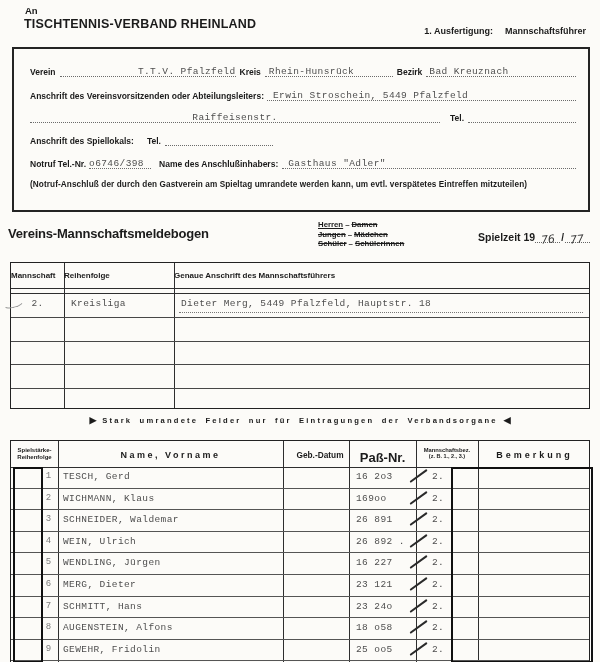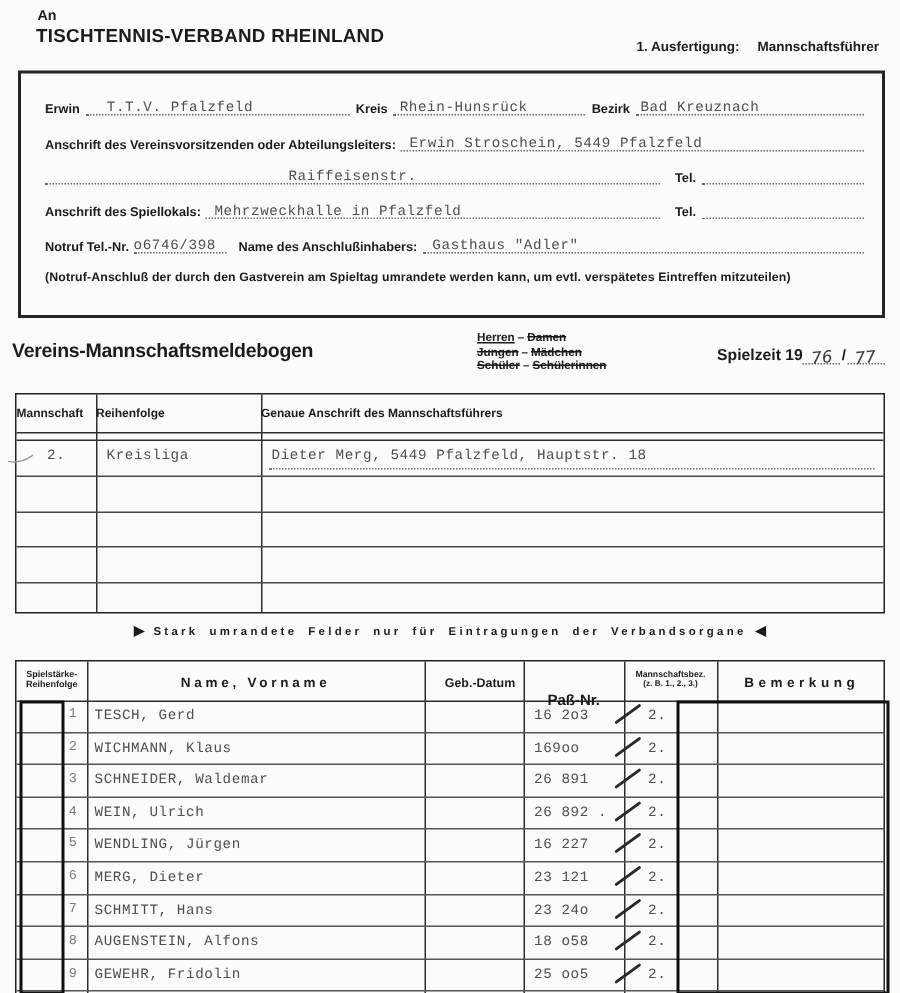--- a/index.html
+++ b/index.html
@@ -58,21 +58,21 @@
   
   .vnote { left:0; top:415px; width:600px; text-align:center; font-size:7.6px; font-weight:700;
            letter-spacing:2.2px; word-spacing:3px; }
   .vnote .arr { font-size:9px; letter-spacing:0; margin:0 6px; }
   
   .t2 { left:10px; top:440px; width:580px; height:222px; border:1.5px solid #222; border-bottom:none; box-sizing:border-box; }
   .t2 .hcell { position:absolute; text-align:center; font-weight:700; }
   .h-rank { left:0; width:47px; top:6px; font-size:6px; line-height:6.5px; font-weight:700; }
   .h-name { left:47px; width:225px; top:9px; font-size:9px; letter-spacing:2.5px; }
   .h-geb  { left:276px; width:66px; top:9px; font-size:8.3px; }
-  .h-pass { left:338px; width:67px; top:9px; font-size:10px;margin-top:12px; }
+  .h-pass { left:338px; width:67px; top:9px; font-size:13px; }
   .h-bez  { left:405px; width:62px; top:6px; font-size:5.8px; line-height:6.3px; font-weight:700; }
   .h-bem  { left:467px; width:113px; top:9px; font-size:9px; letter-spacing:3px; }
   .t2rows { position:absolute; left:0; right:0; top:26px; }
   .prow { position:relative; height:20.6px; border-bottom:1px solid #555; }
   .prow span { position:absolute; top:4px; }
   .nr { left:30px; width:15px; text-align:center; font-family:"Liberation Mono",monospace; font-size:9px; color:#7c7c7c; }
   .nm { left:52px; }
   .ps { left:345px; }
   .bz { left:421px; }
   .chk { left:397px; top:8px !important; width:21px; height:1.8px; background:#2a2a2a; border-radius:1px; transform:rotate(-36deg); }
@@ -85,22 +85,22 @@
 <div class="page">
 
   <div class="abs an">An</div>
   <div class="abs org">TISCHTENNIS-VERBAND RHEINLAND</div>
   <div class="abs copy">
     <span>1. Ausfertigung:</span><span class="gap"></span><span>Mannschaftsführer</span>
   </div>
 
   <div class="abs club">
     <div class="brow" style="top:14px;">
-      <span class="lbl" style="margin-right:4px;">Erwin</span>
-      <span class="fld" style="width:176px;">
+      <span class="lbl" style="margin-right:4px;">Verein</span>
+      <span class="fld" style="width:176px;justify-content:flex-end;">
           <span class="type" style="padding-left:14px;">T.T.V. Pfalzfeld</span>
         </span>
       <span class="lbl" style="margin:0 4px;">Kreis</span>
       <span class="fld" style="width:128px;">
           <span class="type" style="padding-left:4px;">Rhein-Hunsrück</span>
         </span>
       <span class="lbl" style="margin:0 4px;">Bezirk</span>
       <span class="fld" style="flex:1;">
           <span class="type" style="padding-left:3px;">Bad Kreuznach</span>
         </span>
@@ -113,23 +113,20 @@
     </div>
     <div class="brow" style="top:60px;">
       <span class="fld" style="flex:1; justify-content:center;">
           <span class="type">Raiffeisenstr.</span>
         </span>
       <span class="lbl" style="margin:0 4px 0 10px;">Tel.</span>
       <span class="fld" style="width:108px;"></span>
     </div>
     <div class="brow" style="top:83px;">
       <span class="lbl" style="margin-right:3px;">Anschrift des Spiellokals:</span>
-      <span class="fld" style="flex:1;">
-          <span class="type" style="padding-left:6px;">Mehrzweckhalle in Pfalzfeld</span>
-        </span>
       <span class="lbl" style="margin:0 4px 0 10px;">Tel.</span>
       <span class="fld" style="width:108px;"></span>
     </div>
     <div class="brow" style="top:106px;">
       <span class="lbl" style="margin-right:3px;">Notruf Tel.-Nr.</span>
       <span class="fld" style="width:62px;">
           <span class="type">o6746/398</span>
         </span>
       <span class="lbl" style="margin:0 4px 0 8px;">Name des Anschlußinhabers:</span>
       <span class="fld" style="flex:1;">

